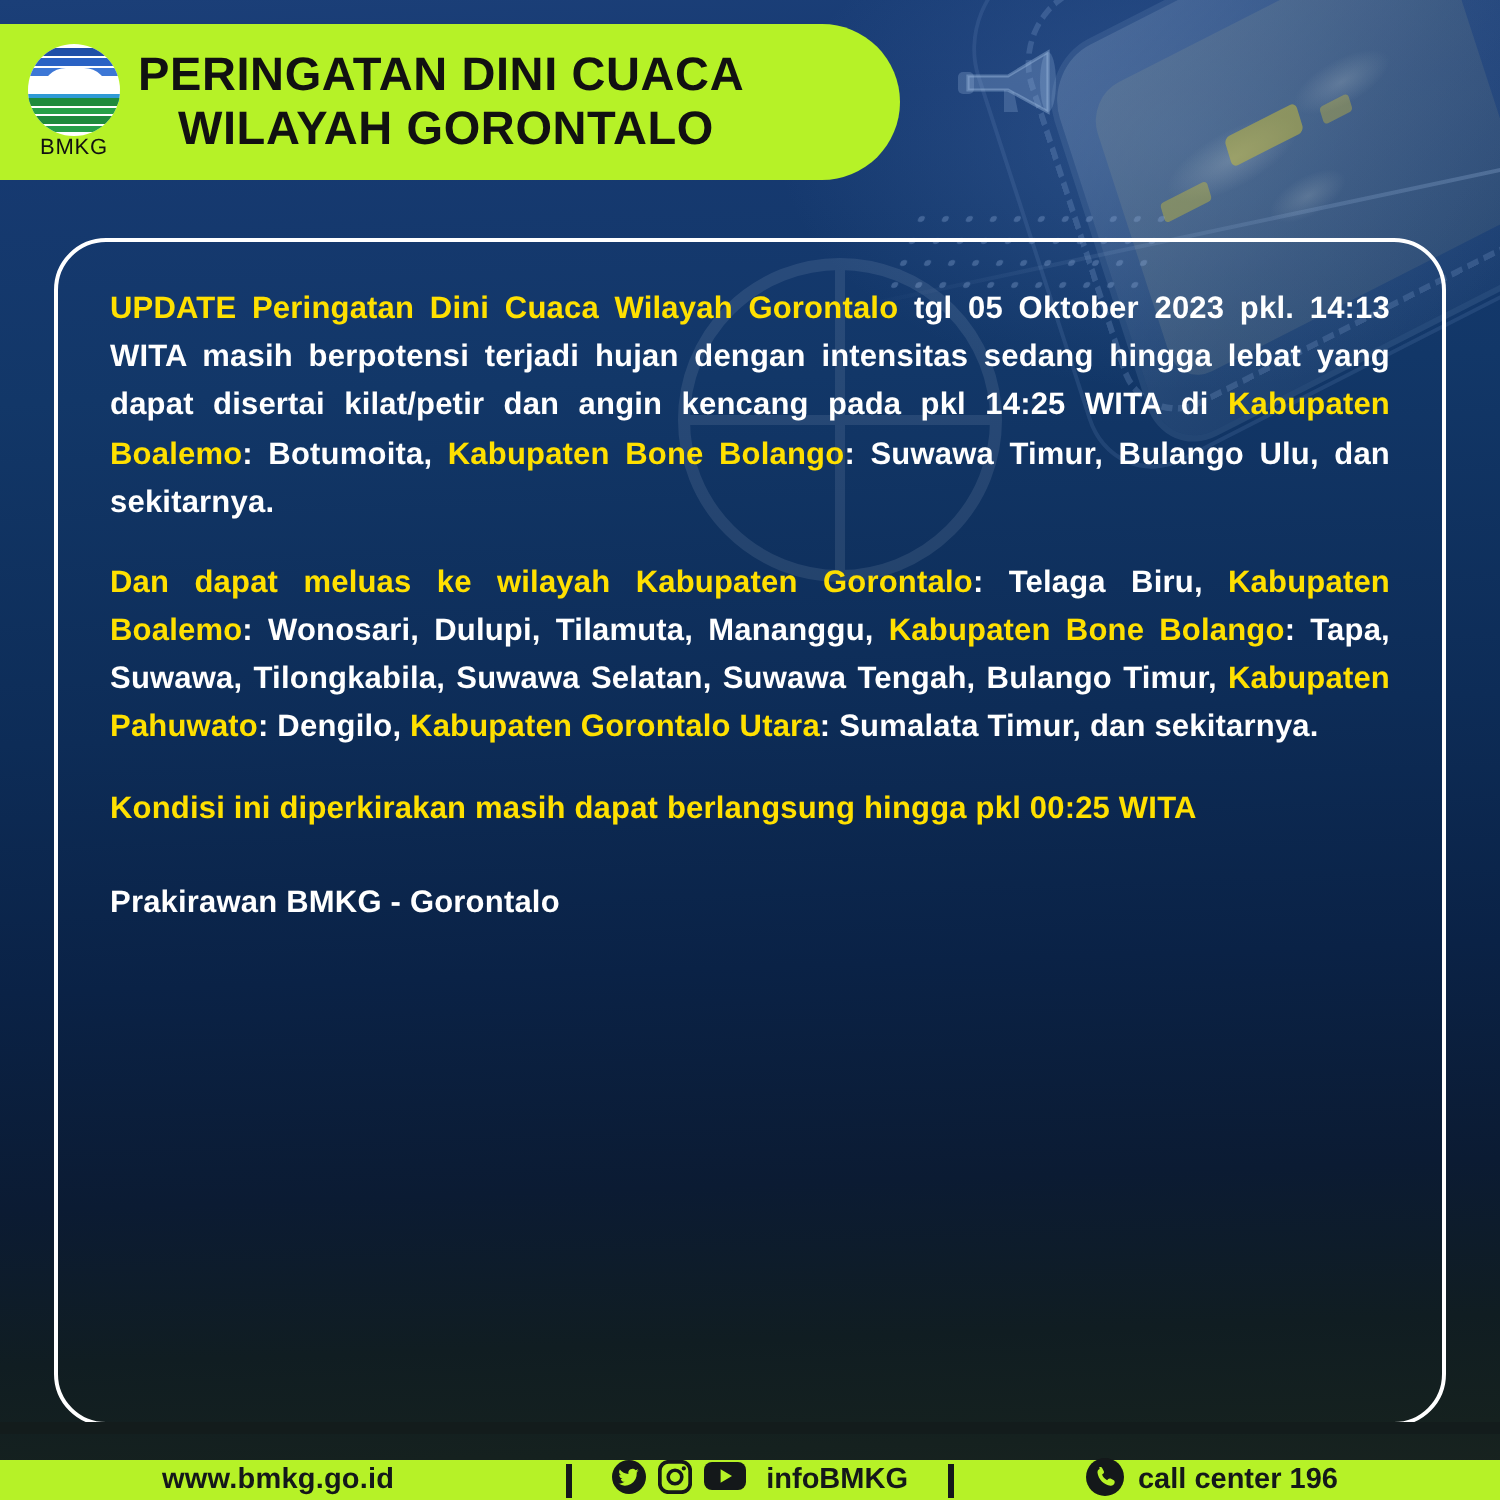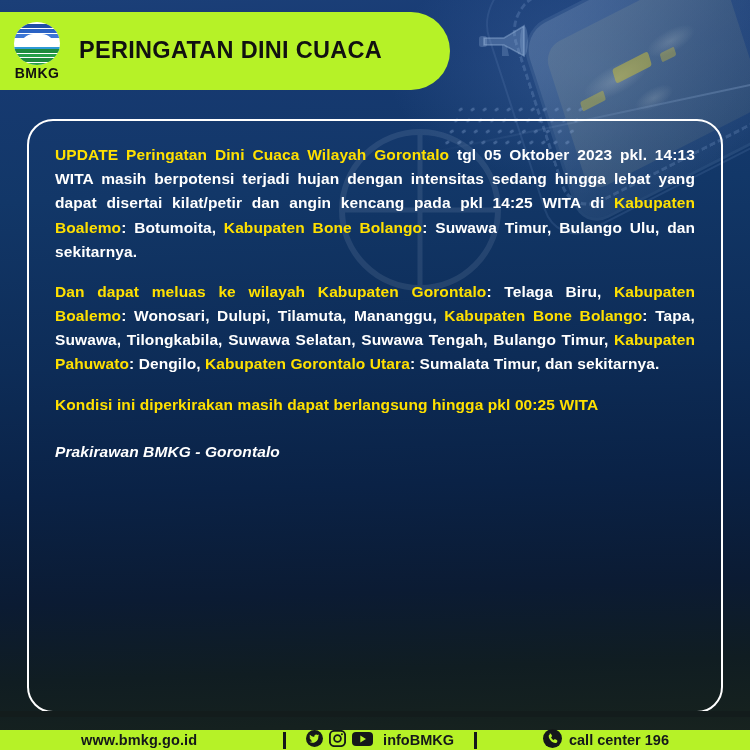--- a/index.html
+++ b/index.html
@@ -120,25 +120,25 @@
     background:#ffffff; border-radius:12px 12px 3px 3px;
   }
   .lb4 { top:27px; height:3.5px; background:#1f8a3c; }
   .lb5 { top:31.5px; height:3.5px; background:#27a048; }
   .lb6 { top:36px; height:3.5px; background:#1f8a3c; }
   .lb7 { top:40.5px; height:3.5px; background:#27a048; }
   .logo-sea {
     position:absolute; left:0; top:25px; width:100%; height:4px; background:#2f9ad6;
   }
   #bmkg-logo-text {
-    font-size:14px; font-weight:bold; color:#111; letter-spacing:.4px;
+    font-size:11px; font-weight:normal; color:#111; letter-spacing:.4px;
     margin-top:1px; line-height:1;
   }
   #header-titles {
-    margin-left:10px; color:#111111;
+    color:#111111;
     font-weight:bold; font-size:23.5px; line-height:1.17;
     letter-spacing:.3px;
   }
   #header-line2 { margin-left:20px; }
 
   
   #card {
     position:absolute; left:27px; top:103px;
     width:696px; height:594px;
     border:2.5px solid #ffffff;
@@ -152,21 +152,21 @@
     font-size:15.5px;
     font-weight:bold;
     line-height:1.56;
     text-align:justify;
     letter-spacing:.1px;
   }
   #body-text p { margin:0 0 16px 0; }
   #body-text p:last-child { margin-bottom:0; }
   .hl { color:#ffe000; }
   .para-note { color:#ffe000; }
-  .para-sign { color:#ffffff;font-style:italic; }
+  .para-sign { color:#ffffff; }
   .spacer-sm { height:7px; }
 
   
   #footer-dark {
     position:absolute; left:0; bottom:33px; width:750px; height:6px;
     background:#131c1c; z-index:6;
   }
   #footer {
     position:absolute; left:0; bottom:0; width:750px; height:20px;
     background:#b6f227; z-index:7;
@@ -234,20 +234,21 @@
         <div class="band lb4"></div>
         <div class="band lb5"></div>
         <div class="band lb6"></div>
         <div class="band lb7"></div>
       </div>
       <div id="bmkg-logo-text">BMKG</div>
     </div>
 
     <div id="header-titles">
       <div id="header-line1">PERINGATAN DINI CUACA</div>
+      <div id="header-line2">WILAYAH GORONTALO</div>
     </div>
   </div>
 
   <div id="card">
     <div id="body-text">
       <p><span class="hl">UPDATE Peringatan Dini Cuaca Wilayah Gorontalo</span><span> tgl 05 Oktober 2023 pkl. 14:13 WITA masih berpotensi terjadi hujan dengan intensitas sedang hingga lebat yang dapat disertai kilat/petir dan angin kencang pada pkl 14:25 WITA di </span><span class="hl">Kabupaten Boalemo</span><span>: Botumoita, </span><span class="hl">Kabupaten Bone Bolango</span><span>: Suwawa Timur, Bulango Ulu, dan sekitarnya.</span></p>
       <p><span class="hl">Dan dapat meluas ke wilayah </span><span class="hl">Kabupaten Gorontalo</span><span>: Telaga Biru, </span><span class="hl">Kabupaten Boalemo</span><span>: Wonosari, Dulupi, Tilamuta, Mananggu, </span><span class="hl">Kabupaten Bone Bolango</span><span>: Tapa, Suwawa, Tilongkabila, Suwawa Selatan, Suwawa Tengah, Bulango Timur, </span><span class="hl">Kabupaten Pahuwato</span><span>: Dengilo, </span><span class="hl">Kabupaten Gorontalo Utara</span><span>: Sumalata Timur, dan sekitarnya.</span></p>
       <p class="para-note">Kondisi ini diperkirakan masih dapat berlangsung hingga pkl 00:25 WITA</p>
       <div class="spacer-sm"></div>
       <p class="para-sign">Prakirawan BMKG - Gorontalo</p>

